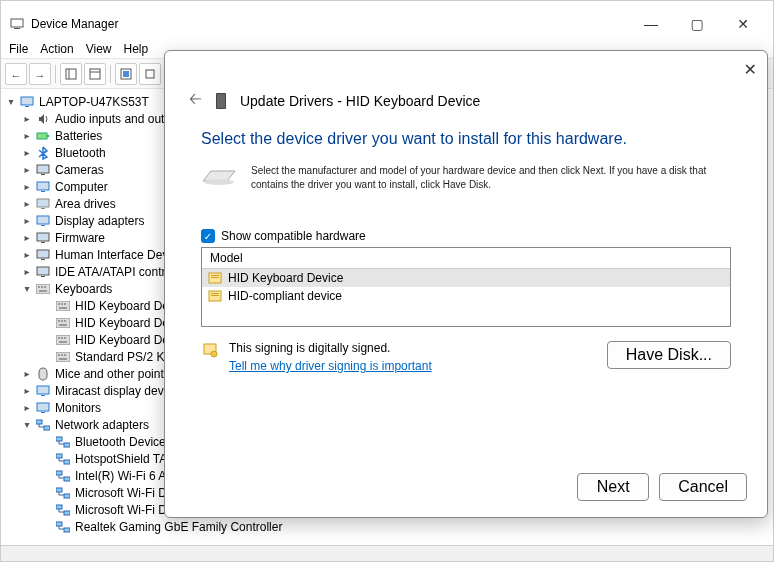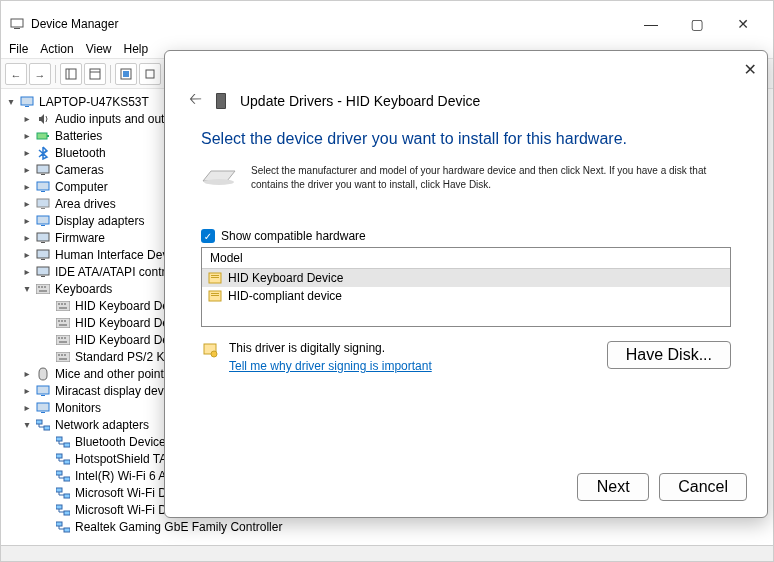--- a/index.html
+++ b/index.html
@@ -448,21 +448,21 @@
     </div>
     <div class="sign-row">
       <div class="sign-left">
         <span class="cert">
           <svg width="16" height="16" viewBox="0 0 16 16">
               <rect x="2" y="2" width="12" height="10" fill="#ffe49c" stroke="#c9a227"></rect>
               <circle cx="12" cy="12" r="3" fill="#f5c542" stroke="#c9a227"></circle>
             </svg>
         </span>
         <div class="sign-text">
-          <span>This driver is digitally signing.</span>
+          <span>This signing is digitally signed.</span>
           <span class="link">Tell me why driver signing is important</span>
         </div>
       </div>
       <button class="btn">Have Disk...</button>
     </div>
   </div>
   <div class="dialog-footer">
     <button class="btn">Next</button>
     <button class="btn">Cancel</button>
   </div>

